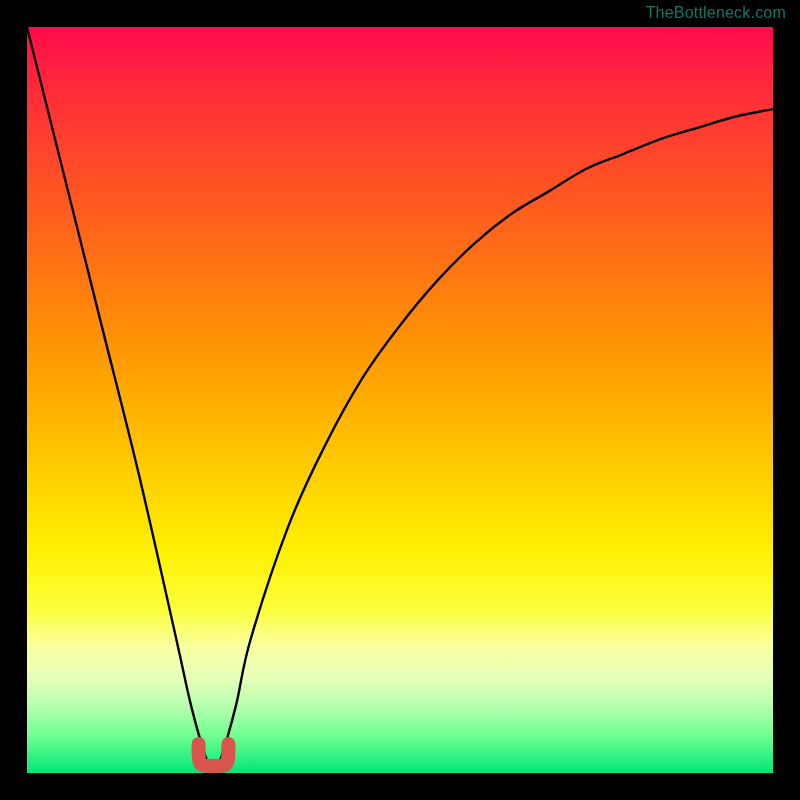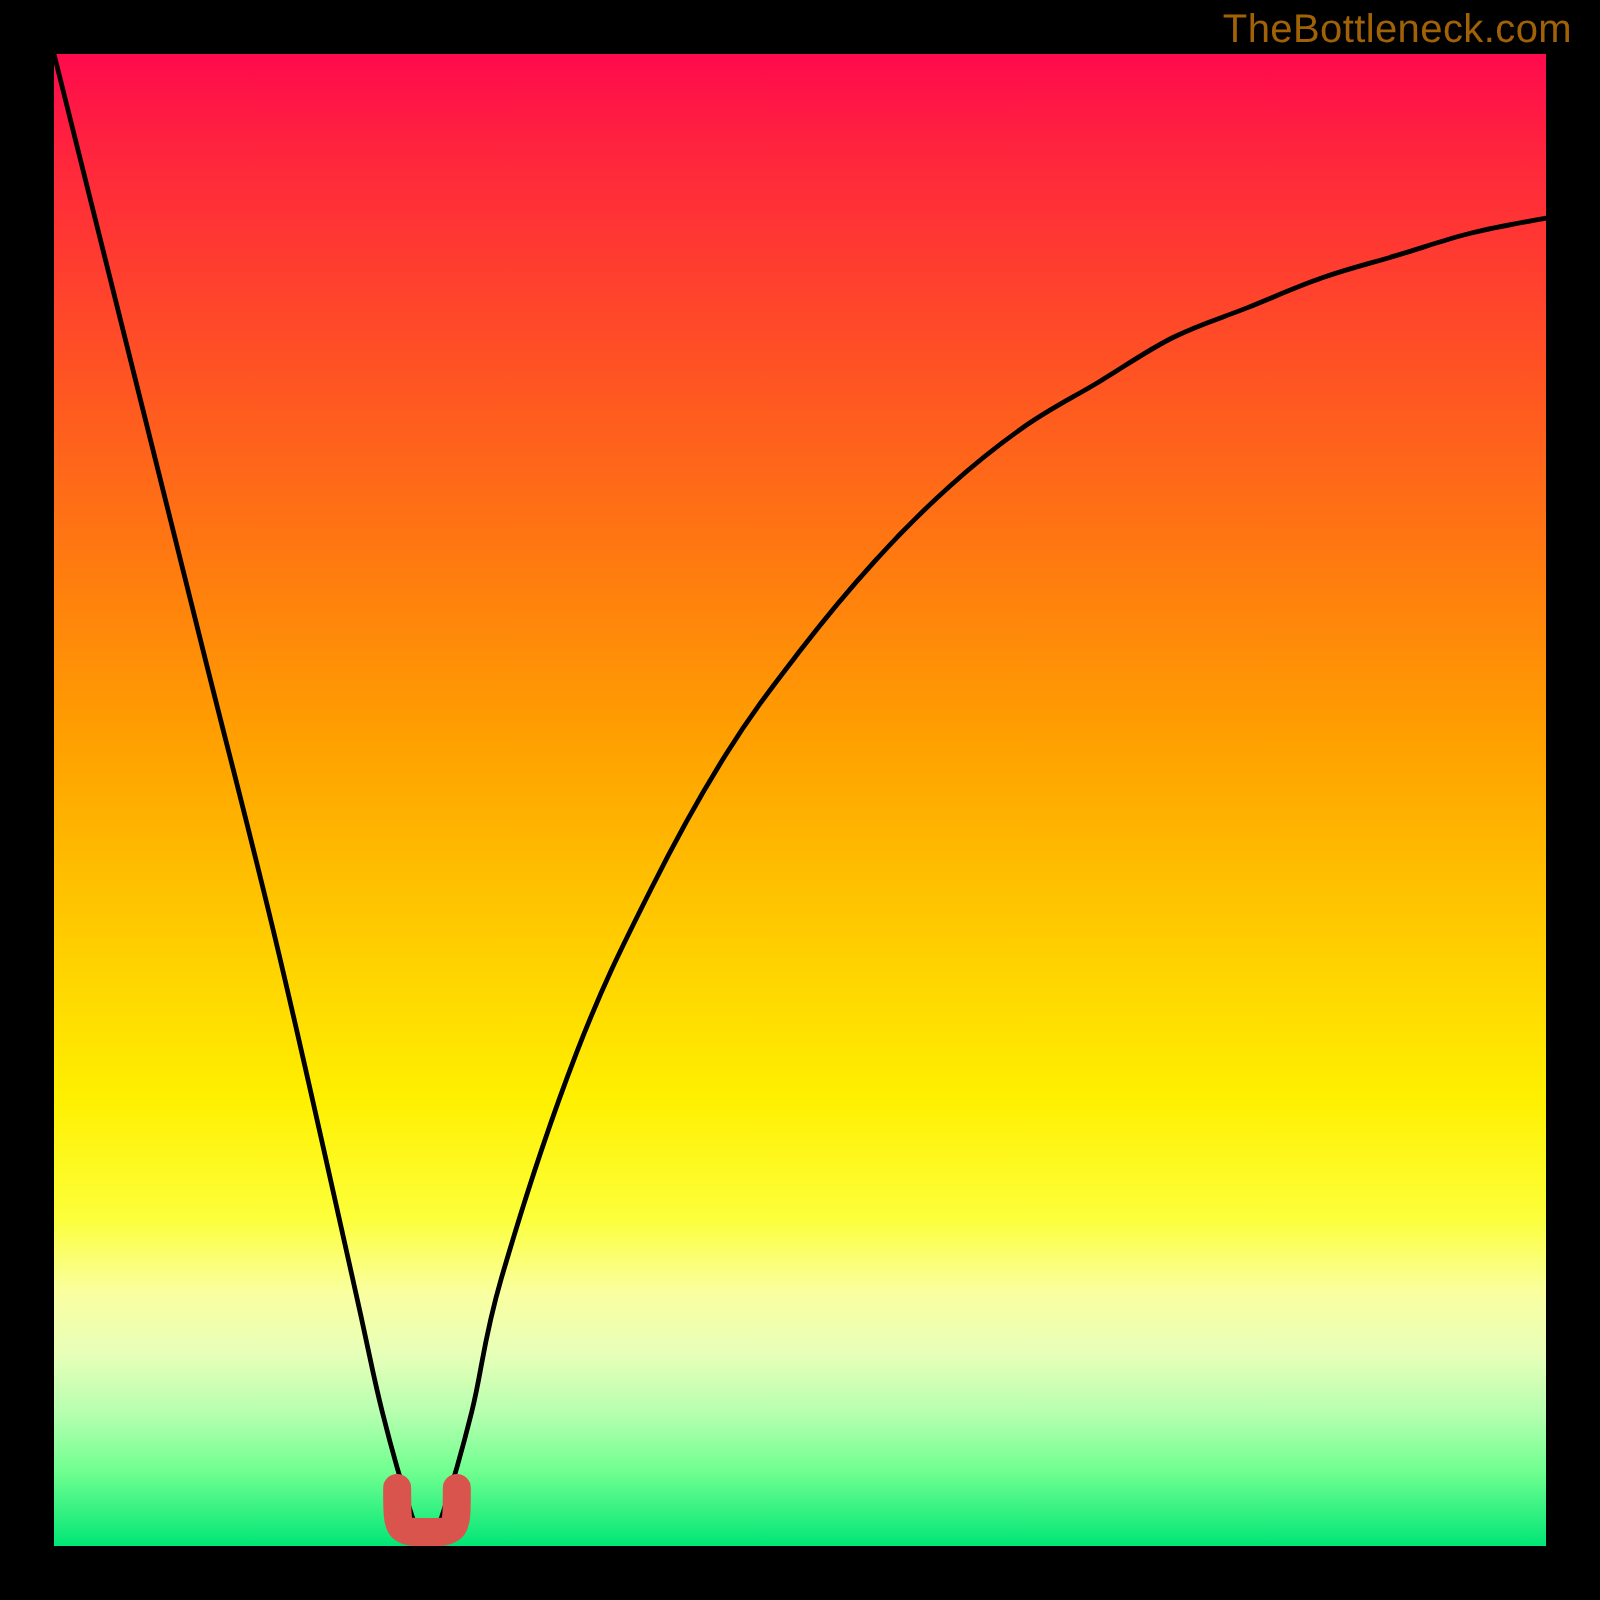--- a/index.html
+++ b/index.html
@@ -37,22 +37,22 @@
       #e8ffb8 87%,
       #b8ffb0 91%,
       #70ff90 95%,
       #00e676 100%
     );
   }
   .watermark {
     position: absolute;
     top: 4px;
     right: 14px;
-    color: #a16207;
-    font-size: 20px;
+    color: #0f766e;
+    font-size: 16px;
     letter-spacing: 0.2px;
     user-select: none;
     margin-left: 10px;
   }
   svg.curves {
     position: absolute;
     inset: 0;
     width: 100%;
     height: 100%;
     overflow: visible;

